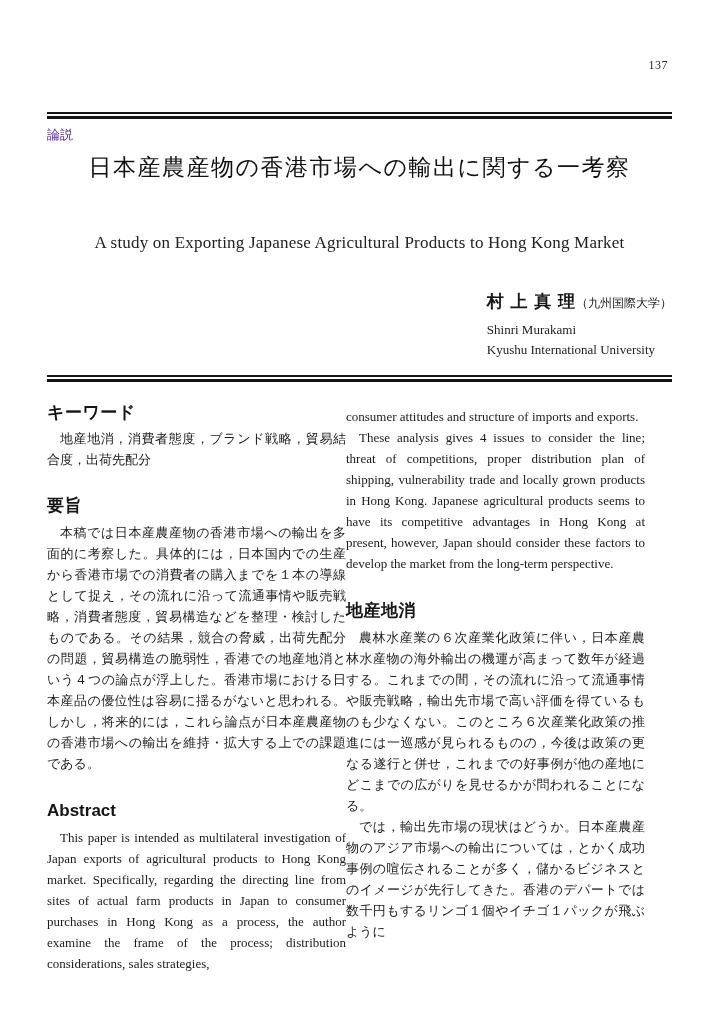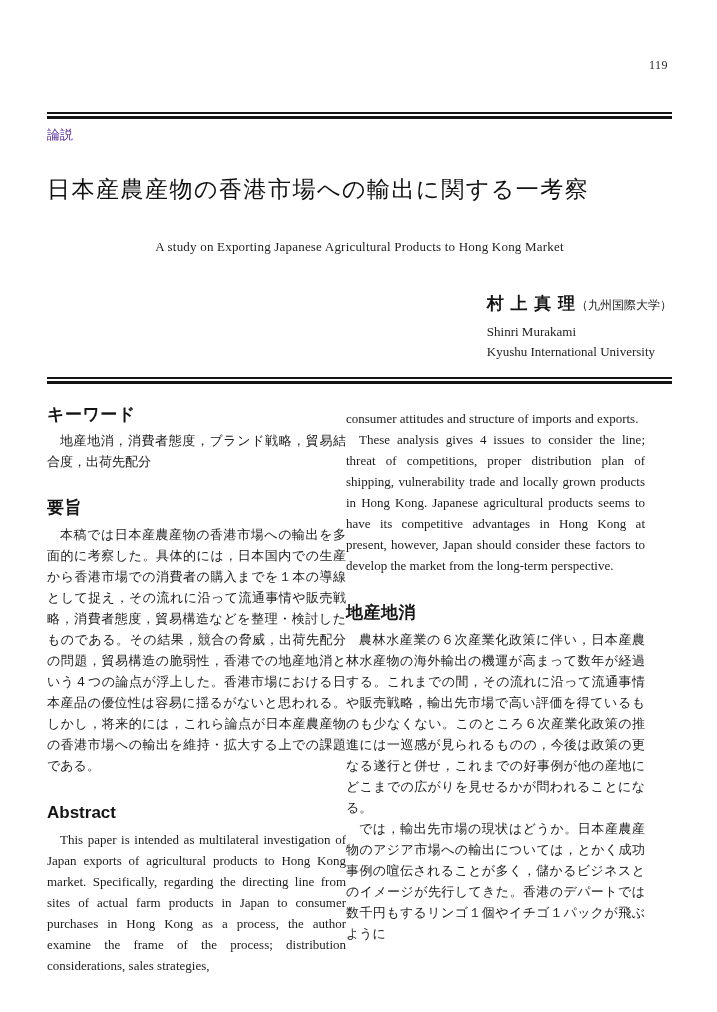--- a/index.html
+++ b/index.html
@@ -26,31 +26,31 @@
   .double-rule .thin  { height: 1.5px; background: #141414; }
   .double-rule .gap   { height: 2px; }
   .double-rule .thick { height: 3.5px; background: #141414; }
   .category-label {
     margin-top: 7px;
     font-family: "Liberation Sans", "DejaVu Sans", sans-serif;
     font-size: 13px;
     color: #4c1d95;
   }
   .article-title {
-    margin-top: 30px;
-    text-align: left;
+    margin-top: 8px;
+    text-align: center;
     font-size: 23px;
     font-weight: normal;
     letter-spacing: 1.5px;
     color: #111;
   }
   .article-subtitle {
-    margin-top: 34px;
+    margin-top: 50px;
     text-align: center;
-    font-size: 13px;
+    font-size: 17px;
     letter-spacing: 0.2px;
     color: #222;
   }
   .author-block {
     margin-top: 34px;
     margin-left: auto;
     width: fit-content;
     text-align: left;
     line-height: 20px;
   }
@@ -98,21 +98,21 @@
   .mt-abstract { margin-top: 27px; }
   .mt-abstract-body { margin-top: 6px; }
   .mt-hajimeni { margin-top: 25px; }
   .mt-hajimeni-body { margin-top: 5px; }
 </style>
 </head>
 <body>
 
 <div class="page">
 
-  <div class="page-number">119</div>
+  <div class="page-number">137</div>
 
   <div class="double-rule">
     <div class="thin"></div>
     <div class="gap"></div>
     <div class="thick"></div>
   </div>
 
   <div class="category-label">論説</div>
 
   <h1 class="article-title">日本産農産物の香港市場への輸出に関する一考察</h1>

